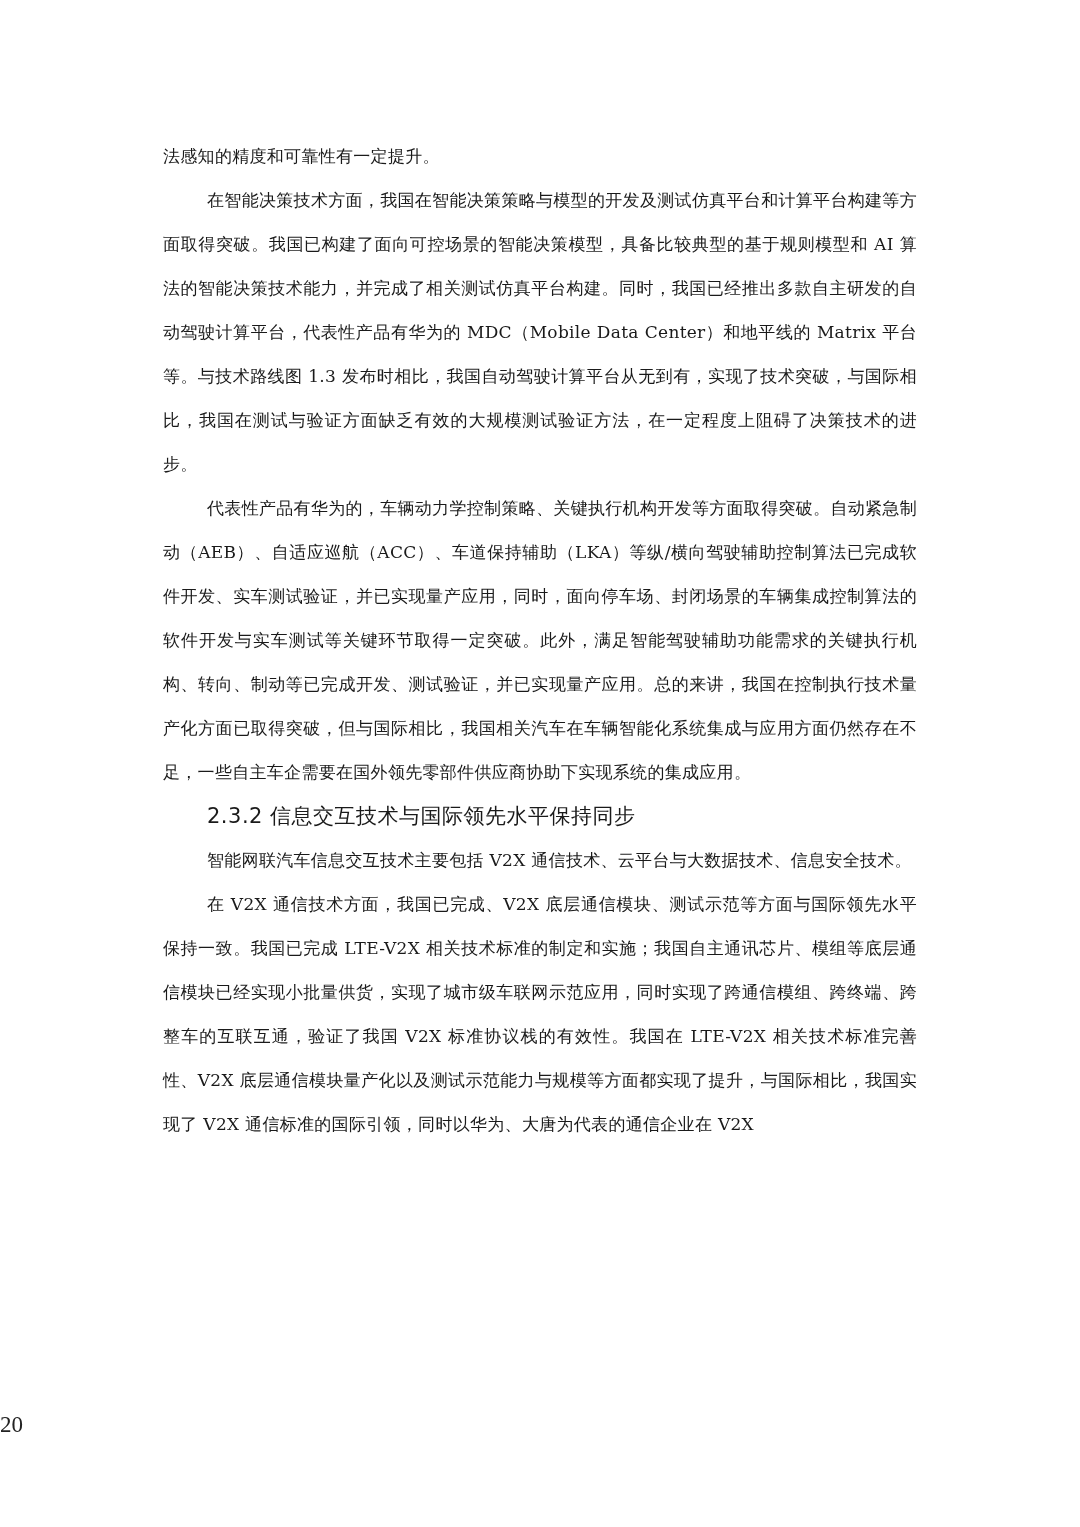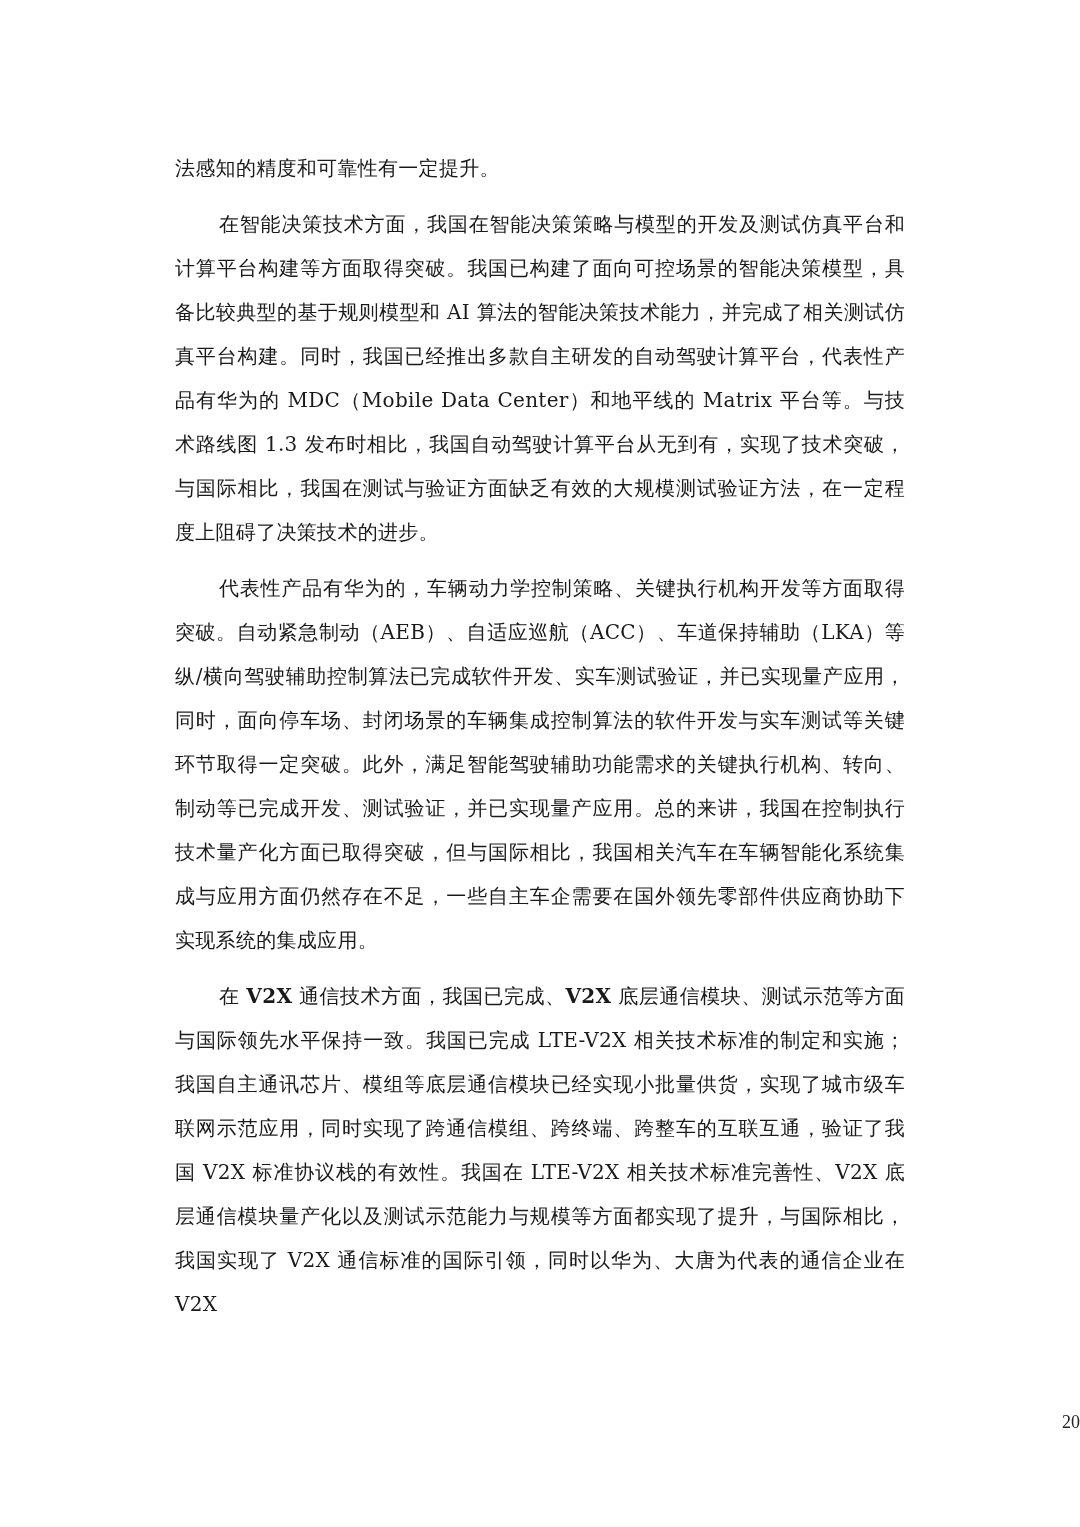--- a/index.html
+++ b/index.html
@@ -1,30 +1,32 @@
 <!DOCTYPE html>
 <html><head>
 <meta charset="utf-8">
 <style>
   html, body { margin: 0; padding: 0; background: #ffffff; }
   body { width: 1080px; height: 1527px; position: relative; overflow: hidden;
          font-family: "DejaVu Serif", "Liberation Serif", serif; color: #1a1a1a; }
   .page { position: absolute; left: 163px; top: 134px; width: 754px; }
-  .para { margin: 12px; font-size: 20px; line-height: 44px; text-align: justify;
+  .para { margin: 0; font-size: 17px; line-height: 44px; text-align: justify;
           text-align-last: left; letter-spacing: 0.3px; }
   .indent { text-indent: 44px; }
   .heading { margin: 0; font-size: 21px; line-height: 44px; text-indent: 44px;
              font-family: "DejaVu Sans", "Liberation Sans", sans-serif; letter-spacing: 0.5px; }
-  b { font-weight: bold; }
-  .page-number { position: absolute; top: 1412px; left: 0; width: 1080px; text-align: right;
-                 font-size: 18px; font-family: "Liberation Serif", serif; color: #222; }
+  b { font-weight: normal; }
+  .page-number { position: absolute; top: 1412px; left: 0; width: 1080px; text-align: left;
+                 font-size: 23px; font-family: "Liberation Serif", serif; color: #222; }
 </style>
 </head>
 <body>
 
 <div class="page">
   <p class="para">法感知的精度和可靠性有一定提升。</p>
   <p class="para indent">在智能决策技术方面，我国在智能决策策略与模型的开发及测试仿真平台和计算平台构建等方面取得突破。我国已构建了面向可控场景的智能决策模型，具备比较典型的基于规则模型和 AI 算法的智能决策技术能力，并完成了相关测试仿真平台构建。同时，我国已经推出多款自主研发的自动驾驶计算平台，代表性产品有华为的 MDC（Mobile Data Center）和地平线的 Matrix 平台等。与技术路线图 1.3 发布时相比，我国自动驾驶计算平台从无到有，实现了技术突破，与国际相比，我国在测试与验证方面缺乏有效的大规模测试验证方法，在一定程度上阻碍了决策技术的进步。</p>
   <p class="para indent">代表性产品有华为的，车辆动力学控制策略、关键执行机构开发等方面取得突破。自动紧急制动（AEB）、自适应巡航（ACC）、车道保持辅助（LKA）等纵/横向驾驶辅助控制算法已完成软件开发、实车测试验证，并已实现量产应用，同时，面向停车场、封闭场景的车辆集成控制算法的软件开发与实车测试等关键环节取得一定突破。此外，满足智能驾驶辅助功能需求的关键执行机构、转向、制动等已完成开发、测试验证，并已实现量产应用。总的来讲，我国在控制执行技术量产化方面已取得突破，但与国际相比，我国相关汽车在车辆智能化系统集成与应用方面仍然存在不足，一些自主车企需要在国外领先零部件供应商协助下实现系统的集成应用。</p>
+  <p class="heading">2.3.2 信息交互技术与国际领先水平保持同步</p>
+  <p class="para indent">智能网联汽车信息交互技术主要包括 V2X 通信技术、云平台与大数据技术、信息安全技术。</p>
   <p class="para indent"><span>在 </span><b>V2X</b><span> 通信技术方面，我国已完成、</span><b>V2X</b><span> 底层通信模块、测试示范等方面与国际领先水平保持一致。我国已完成 LTE-V2X 相关技术标准的制定和实施；我国自主通讯芯片、模组等底层通信模块已经实现小批量供货，实现了城市级车联网示范应用，同时实现了跨通信模组、跨终端、跨整车的互联互通，验证了我国 V2X 标准协议栈的有效性。我国在 LTE-V2X 相关技术标准完善性、V2X 底层通信模块量产化以及测试示范能力与规模等方面都实现了提升，与国际相比，我国实现了 V2X 通信标准的国际引领，同时以华为、大唐为代表的通信企业在 V2X</span></p>
 </div>
 
 <div class="page-number">20</div>
 
 </body></html>

